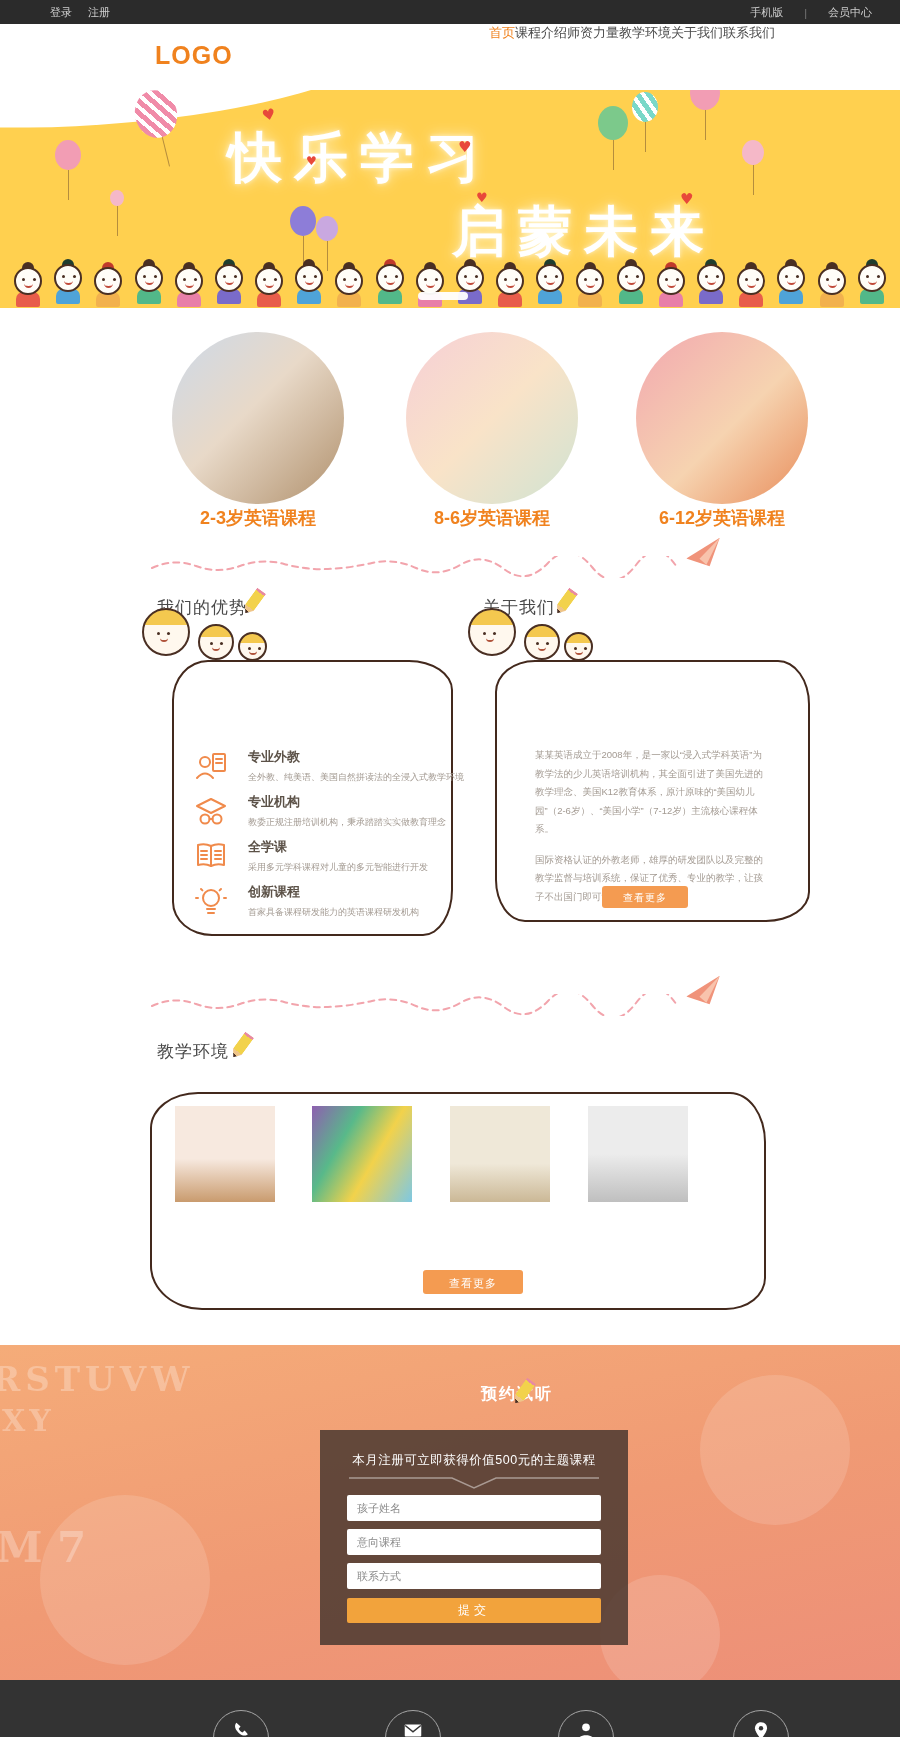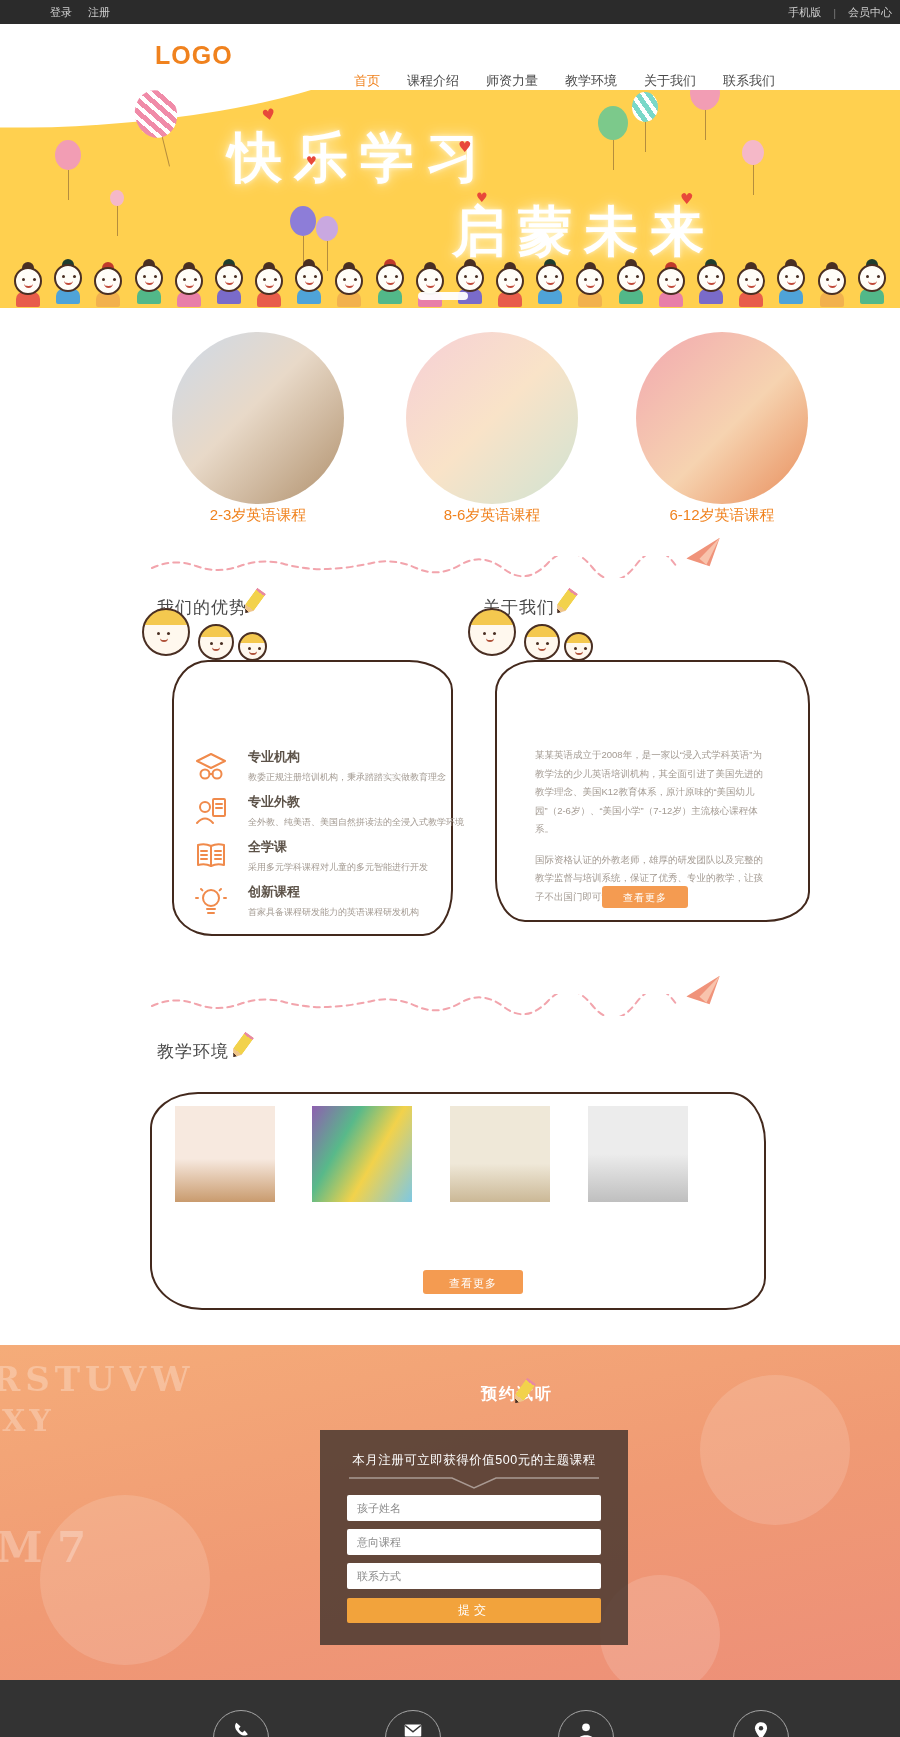--- a/index.html
+++ b/index.html
@@ -4,27 +4,27 @@
 <style>
   html,body { margin:0; padding:0; background:#fff; }
   body { font-family:"Liberation Sans","DejaVu Sans",sans-serif; }
   .page { position:relative; width:900px; height:1737px; margin:0 auto; overflow:hidden; background:#fff; }
   a { text-decoration:none; cursor:pointer;font-family:Liberation Mono, monospace; }
 
   
   .topbar { position:absolute; left:0; top:0; width:100%; height:24px; background:#2B2B2B; font-size:11px; color:#cfcfcf; }
   .topbar a { color:#cfcfcf; }
   .topbar-left { position:absolute; left:50px; top:5px; display:flex; gap:16px; }
-  .topbar-right { position:absolute; right:8px; top:5px; display:flex; gap:12px; align-items:center;text-align:right; }
+  .topbar-right { position:absolute; right:28px; top:5px; display:flex; gap:21px; align-items:center;text-align:right; }
   .topbar .sep { color:#777; }
 
   
   .nav { position:absolute; top:24px; left:0; width:100%; height:64px; background:#fff; }
   .logo { position:absolute; left:155px; top:17px; font-size:25px; font-weight:bold; color:#F0821E; letter-spacing:1px; }
-  .nav-links { position:absolute; right:125px; top:0; height:66px; display:flex; align-items:flex-end; gap:27px; font-size:13px; }
+  .nav-links { position:absolute; right:125px; top:0; height:66px; display:flex; align-items:flex-start; font-size:13px; }
   .nav-links a { color:#4a4a4a; }
   .nav-links a.active { color:#F0821E; }
 
   
   .banner { position:absolute; top:90px; left:0; width:100%; height:218px; background:#FFD04F; overflow:hidden; }
   .banner::before { content:""; position:absolute; left:-130px; top:-62px; width:500px; height:95px; background:#fff; border-radius:50%; transform:rotate(-5deg); }
   .hero { position:absolute; color:#fff; font-weight:bold; font-size:54px; letter-spacing:12px; white-space:nowrap;
           text-shadow:0 0 14px rgba(255,246,205,.95), 0 0 4px rgba(255,255,255,.6); font-family:"DejaVu Sans",sans-serif; }
   .hero1 { left:228px; top:32px; }
   .hero2 { left:452px; top:106px; }
@@ -56,21 +56,21 @@
   .kids .kid:nth-child(6n+5){--c:#E87FA8;} .kids .kid:nth-child(6n+6){--c:#7A6BC9;}
   .kids .kid:nth-child(4n+2) .tuft { background:#1f3d2e; }
   .kids .kid:nth-child(7n+3) .tuft { background:#C0392B; }
   .indicator { position:absolute; left:418px; top:202px; width:50px; height:8px; border-radius:4px; background:rgba(255,255,255,.95); cursor:pointer; }
 
   
   .course-circle { position:absolute; top:332px; width:172px; height:172px; border-radius:50%; cursor:pointer; }
   .cc1 { left:172px; background:linear-gradient(135deg,#cdd9e8 0%,#e8d9c8 45%,#b0906c 100%); }
   .cc2 { left:406px; background:linear-gradient(135deg,#f6cfd6 0%,#f9e3c8 50%,#cfe3d2 100%); }
   .cc3 { left:636px; background:linear-gradient(135deg,#f2a8b0 0%,#f6d3b0 55%,#e88c5a 100%); }
-  .course-label { position:absolute; top:506px; width:172px; text-align:center; font-size:15px; font-weight:normal; color:#F0821E; cursor:pointer; }
+  .course-label { position:absolute; top:506px; width:172px; text-align:center; font-size:18px; font-weight:bold; color:#F0821E; cursor:pointer; }
   .clb1{left:172px;} .clb2{left:406px;} .clb3{left:636px;}
 
   
   .divider { position:absolute; left:150px; }
   .d1{top:556px;} .d2{top:994px;}
   .plane { position:absolute; left:686px; transform:rotate(-8deg); }
   .pl1{top:540px;} .pl2{top:978px;}
 
   
   .sec-title { position:absolute; font-size:17px; color:#4a4a4a; letter-spacing:1px; }
@@ -330,40 +330,40 @@
   <i class="peek pk2"></i>
   <i class="peek pk3"></i>
   <i class="peek pk4"></i>
   <i class="peek pk5"></i>
   <i class="peek pk6"></i>
 
   <div class="box box-adv"></div>
   <div class="adv-items">
     <div class="adv-item">
       <svg class="adv-icon" viewBox="0 0 34 34" fill="none" stroke="#F08A4B" stroke-width="2" stroke-linecap="round" stroke-linejoin="round">
+        <circle cx="11" cy="13" r="5"></circle>
+          <path d="M3 29 q8 -9 16 0"></path>
+          <rect x="19" y="5" width="12" height="17" rx="1"></rect>
+          <path d="M22 10 h6 M22 14 h6"></path>
+      </svg>
+      <div class="adv-txt">
+        <div class="adv-title">专业外教</div>
+        <div class="adv-desc">全外教、纯美语、美国自然拼读法的全浸入式教学环境</div>
+      </div>
+    </div>
+    <div class="adv-item">
+      <svg class="adv-icon" viewBox="0 0 34 34" fill="none" stroke="#F08A4B" stroke-width="2" stroke-linecap="round" stroke-linejoin="round">
         <polygon points="3,12 17,5 31,12 17,19"></polygon>
           <circle cx="11" cy="25" r="4.5"></circle>
           <circle cx="23" cy="25" r="4.5"></circle>
           <path d="M15.5 25 h3"></path>
       </svg>
       <div class="adv-txt">
         <div class="adv-title">专业机构</div>
         <div class="adv-desc">教委正规注册培训机构，秉承踏踏实实做教育理念</div>
-      </div>
-    </div>
-    <div class="adv-item">
-      <svg class="adv-icon" viewBox="0 0 34 34" fill="none" stroke="#F08A4B" stroke-width="2" stroke-linecap="round" stroke-linejoin="round">
-        <circle cx="11" cy="13" r="5"></circle>
-          <path d="M3 29 q8 -9 16 0"></path>
-          <rect x="19" y="5" width="12" height="17" rx="1"></rect>
-          <path d="M22 10 h6 M22 14 h6"></path>
-      </svg>
-      <div class="adv-txt">
-        <div class="adv-title">专业外教</div>
-        <div class="adv-desc">全外教、纯美语、美国自然拼读法的全浸入式教学环境</div>
       </div>
     </div>
     <div class="adv-item">
       <svg class="adv-icon" viewBox="0 0 34 34" fill="none" stroke="#F08A4B" stroke-width="2" stroke-linecap="round" stroke-linejoin="round">
         <path d="M17 7 q-6 -3 -13 -1 v20 q7 -2 13 1 q6 -3 13 -1 v-20 q-7 -2 -13 1 z"></path>
           <path d="M17 7 v20"></path>
           <path d="M7 12 h6 M7 16 h6 M7 20 h6 M21 12 h6 M21 16 h6 M21 20 h6"></path>
       </svg>
       <div class="adv-txt">
         <div class="adv-title">全学课</div>

